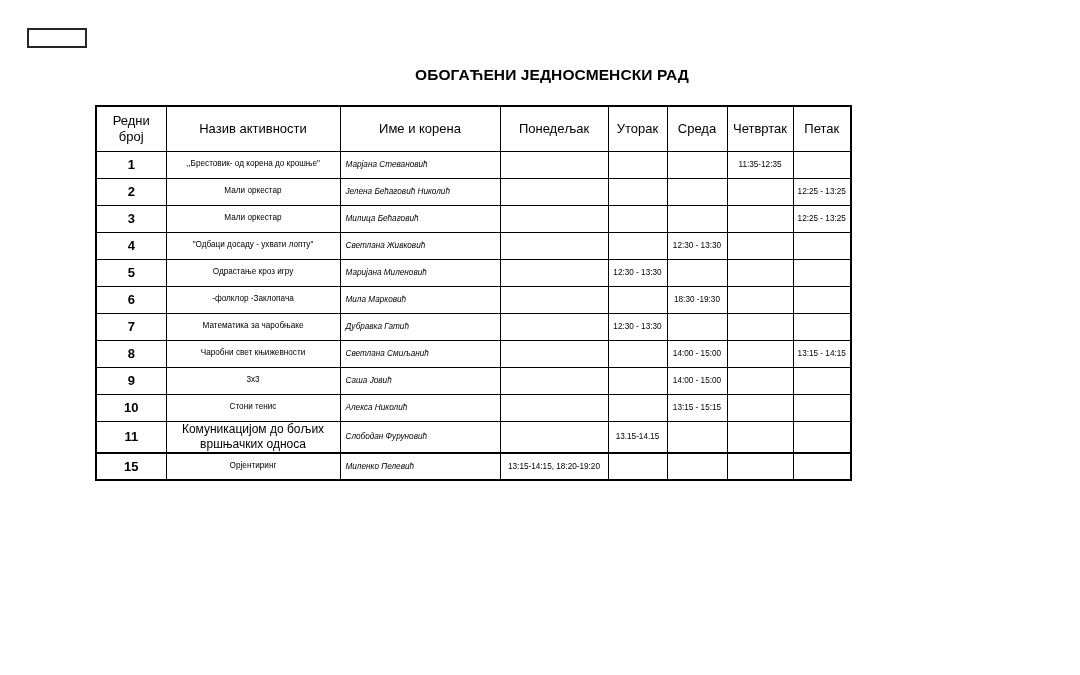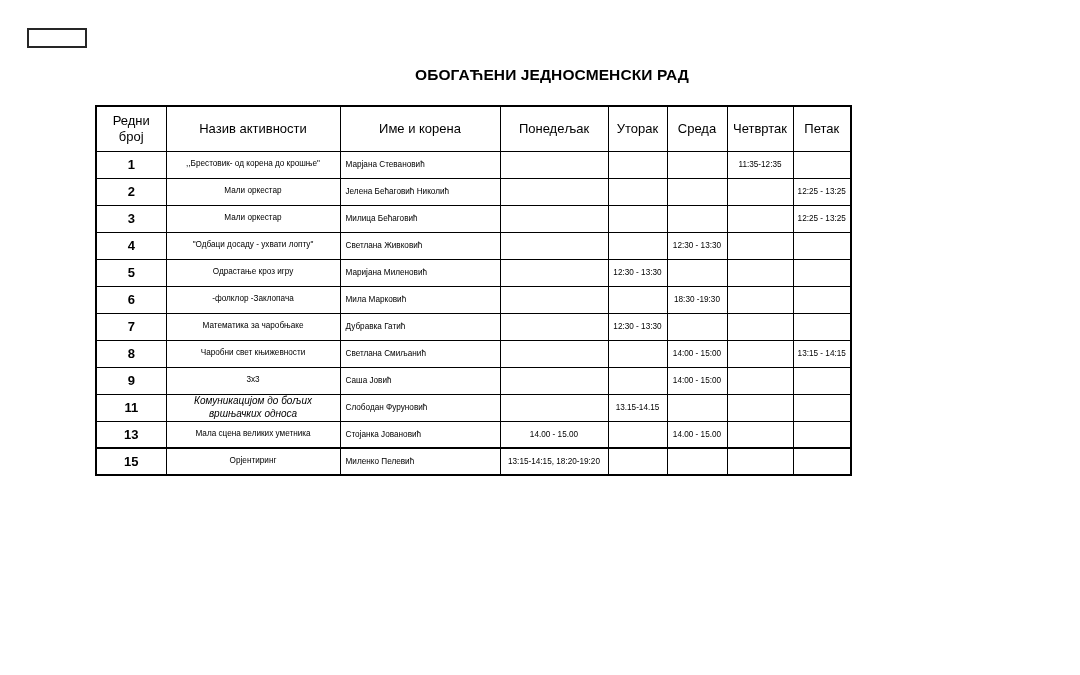--- a/index.html
+++ b/index.html
@@ -89,30 +89,31 @@
   }
 
   tbody tr td.col-name {
     text-align: center;
     line-height: 1.25;
   }
 
   tbody tr td.col-person {
     text-align: left;
     padding-left: 5px;
+    font-style: italic;
   }
 
   tbody tr td.day {
     text-align: center;
   }
 
   
   tr[data-row="12"] td.col-name { font-size: 7.1px; }
   
-  tr[data-row="11"] td.col-name { font-size: 10px; font-style: italic; }
+  tr[data-row="11"] td.col-name { font-size: 12px; }
 
   
   tr.last-row td { border-top: 2.5px solid #000000; border-bottom: 2.5px solid #000000; margin-left: 20px; }
 
   col.c-num     { width: 70px; }
   col.c-name    { width: 174px; }
   col.c-person  { width: 160px; }
   col.c-mon     { width: 108px; }
   col.c-tue     { width: 59px; }
   col.c-wed     { width: 60px; }
@@ -237,37 +238,37 @@
         <tr data-row="9">
           <td class="col-num">9</td>
           <td class="col-name">3x3</td>
           <td class="col-person">Саша Јовић</td>
           <td class="day"></td>
           <td class="day"></td>
           <td class="day">14:00 - 15:00</td>
           <td class="day"></td>
           <td class="day"></td>
         </tr>
+        <tr data-row="10">
+          <td class="col-num">10</td>
+          <td class="col-name">Стони тенис</td>
+          <td class="col-person">Алекса Николић</td>
+          <td class="day"></td>
+          <td class="day"></td>
+          <td class="day">13:15 - 15:15</td>
+          <td class="day"></td>
+          <td class="day"></td>
+        </tr>
         <tr data-row="11">
           <td class="col-num">11</td>
           <td class="col-name">Комуникацијом до бољих вршњачких односа</td>
           <td class="col-person">Слободан Фуруновић</td>
           <td class="day"></td>
           <td class="day">13.15-14.15</td>
           <td class="day"></td>
-          <td class="day"></td>
-          <td class="day"></td>
-        </tr>
-        <tr data-row="13">
-          <td class="col-num">13</td>
-          <td class="col-name">Мала сцена великих уметника</td>
-          <td class="col-person">Стојанка Јовановић</td>
-          <td class="day">14.00 - 15.00</td>
-          <td class="day"></td>
-          <td class="day">14.00 - 15.00</td>
           <td class="day"></td>
           <td class="day"></td>
         </tr>
         <tr data-row="15" class="last-row">
           <td class="col-num">15</td>
           <td class="col-name">Орјентиринг</td>
           <td class="col-person">Миленко Пелевић</td>
           <td class="day">13:15-14:15, 18:20-19:20</td>
           <td class="day"></td>
           <td class="day"></td>

